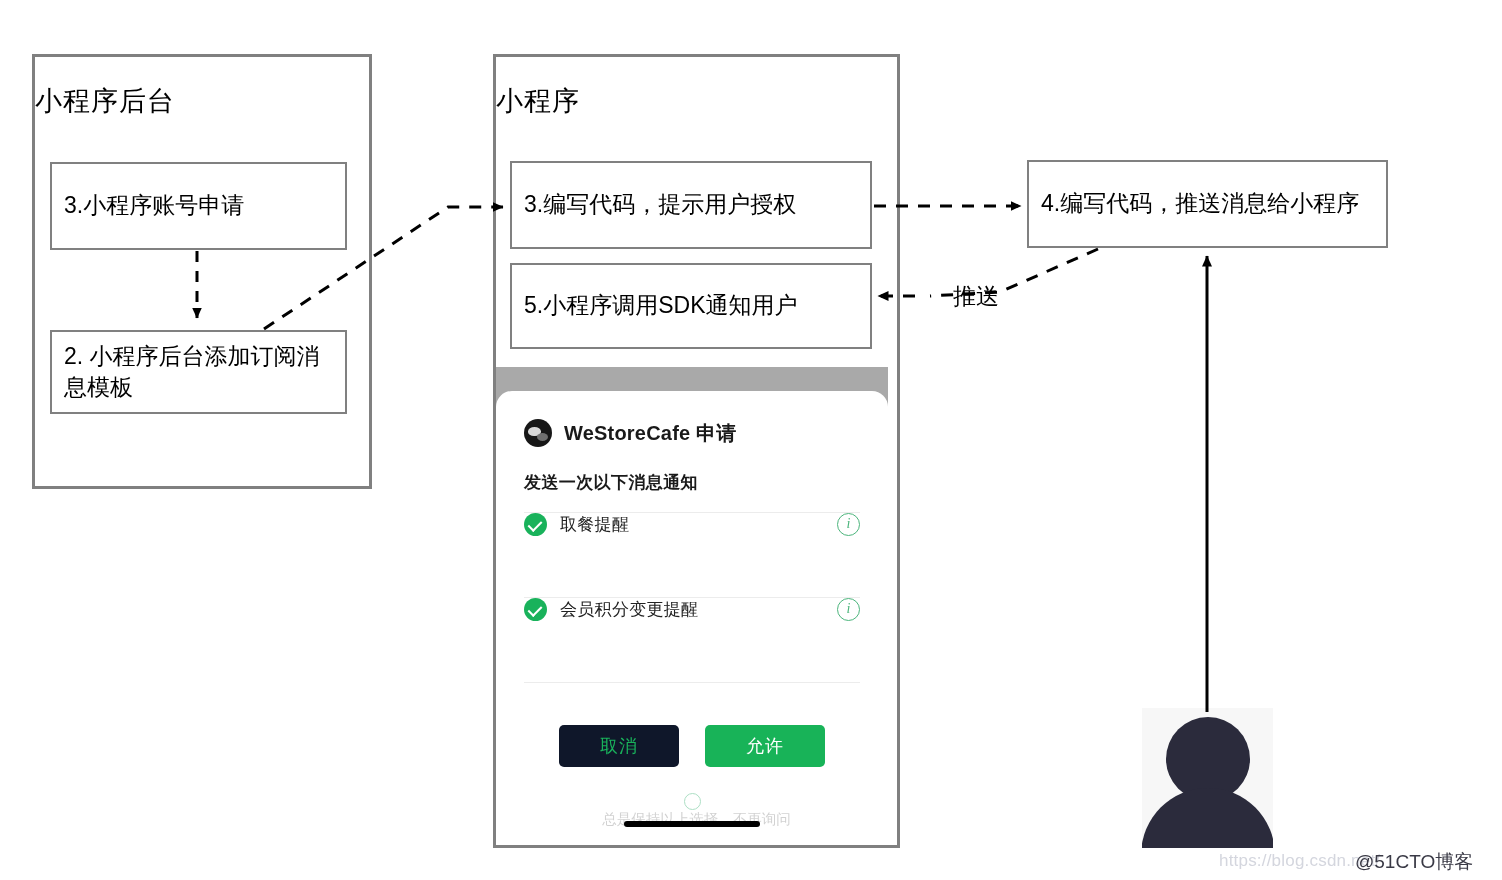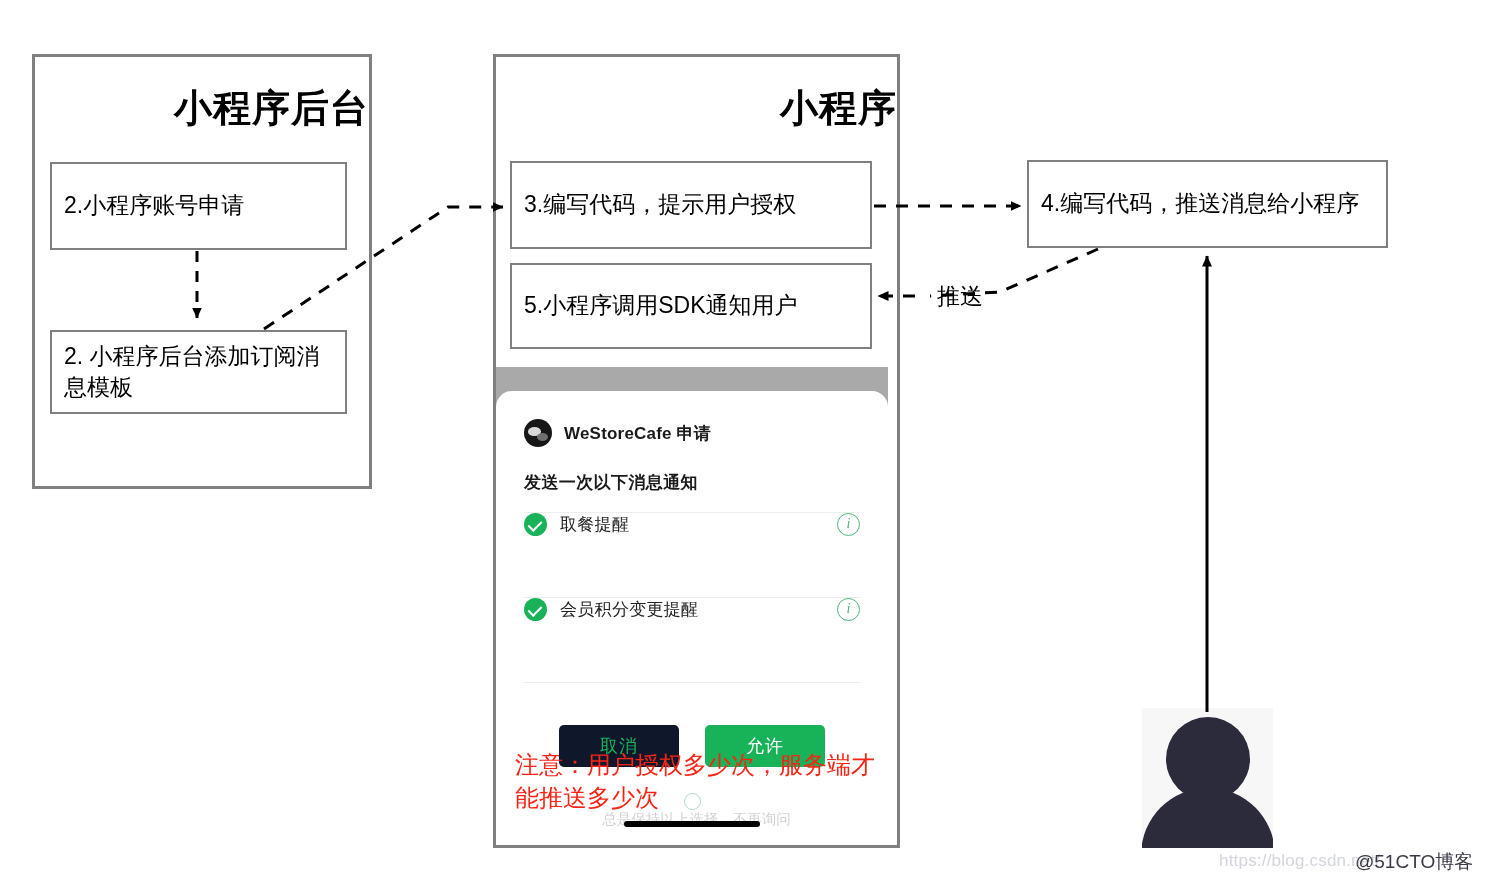--- a/index.html
+++ b/index.html
@@ -24,23 +24,23 @@
   .panel {
     position: absolute;
     border: 3px solid #808080;
     background: transparent;
     box-sizing: border-box;
   }
   .panel-title {
     position: absolute;
     left: 0;
     right: 0;
-    text-align: right;
-    font-size: 38px;
-    font-weight: 700;
+    text-align: left;
+    font-size: 27px;
+    font-weight: 400;
     color: #000;
     letter-spacing: 1px;
     white-space: nowrap;
   }
 
   
   .stepbox {
     position: absolute;
     border: 2px solid #808080;
     box-sizing: border-box;
@@ -64,20 +64,21 @@
     width: 1502px;
     height: 880px;
     pointer-events: none;
   }
 
   .edge-label {
     position: absolute;
     font-size: 23px;
     color: #000;
     white-space: nowrap;
+    margin-left: 16px;
   }
 
   
   #phone {
     position: absolute;
     left: 496px;
     top: 367px;
     width: 392px;
     height: 478px;
     background: #a9a9a9;
@@ -124,21 +125,21 @@
     position: absolute;
     left: 13px;
     top: 14px;
     width: 11px;
     height: 8px;
     border-radius: 50%;
     background: #6f6f6f;
   }
   .app-name {
     margin-left: 12px;
-    font-size: 17px;
+    font-size: 20px;
     font-weight: bold;
     color: #1a1a1a;
     letter-spacing: .2px;
     text-align: center;
   }
   .sheet-title {
     margin-top: 24px;
     font-size: 17px;
     font-weight: bold;
     color: #1a1a1a;
@@ -313,21 +314,21 @@
 </head>
 <body>
 
 <div id="canvas">
 
   <div class="panel" style="left:32px; top:54px; width:340px; height:435px;">
     <div class="panel-title" style="top:26px;">小程序后台</div>
   </div>
 
   <div class="stepbox" style="left:50px; top:162px; width:297px; height:88px;">
-    <span class="stepbox-label">2.小程序账号申请</span>
+    <span class="stepbox-label">3.小程序账号申请</span>
   </div>
 
   <div class="stepbox" style="left:50px; top:330px; width:297px; height:84px;">
     <span class="stepbox-label">2. 小程序后台添加订阅消
 息模板</span>
   </div>
 
   <div class="panel" style="left:493px; top:54px; width:407px; height:794px;">
     <div class="panel-title" style="top:26px;">小程序</div>
   </div>
@@ -380,22 +381,20 @@
 
       <div class="always-row">
         <span class="radio-circle"></span>
         <span class="always-label">总是保持以上选择，不再询问</span>
       </div>
 
       <div id="home-indicator"></div>
     </div>
   </div>
 
-  <div id="warning-note">注意：用户授权多少次，服务端才
-能推送多少次</div>
 
   <div id="person">
     <div id="person-head"></div>
     <div id="person-body"></div>
   </div>
 
   <svg id="arrows" viewBox="0 0 1502 880">
     <defs>
       <marker id="ah" markerWidth="11" markerHeight="11" refX="9.2" refY="4.2" orient="auto" markerUnits="userSpaceOnUse">
         <path d="M0,0 L9.6,4.2 L0,8.4 z" fill="#000"></path>

